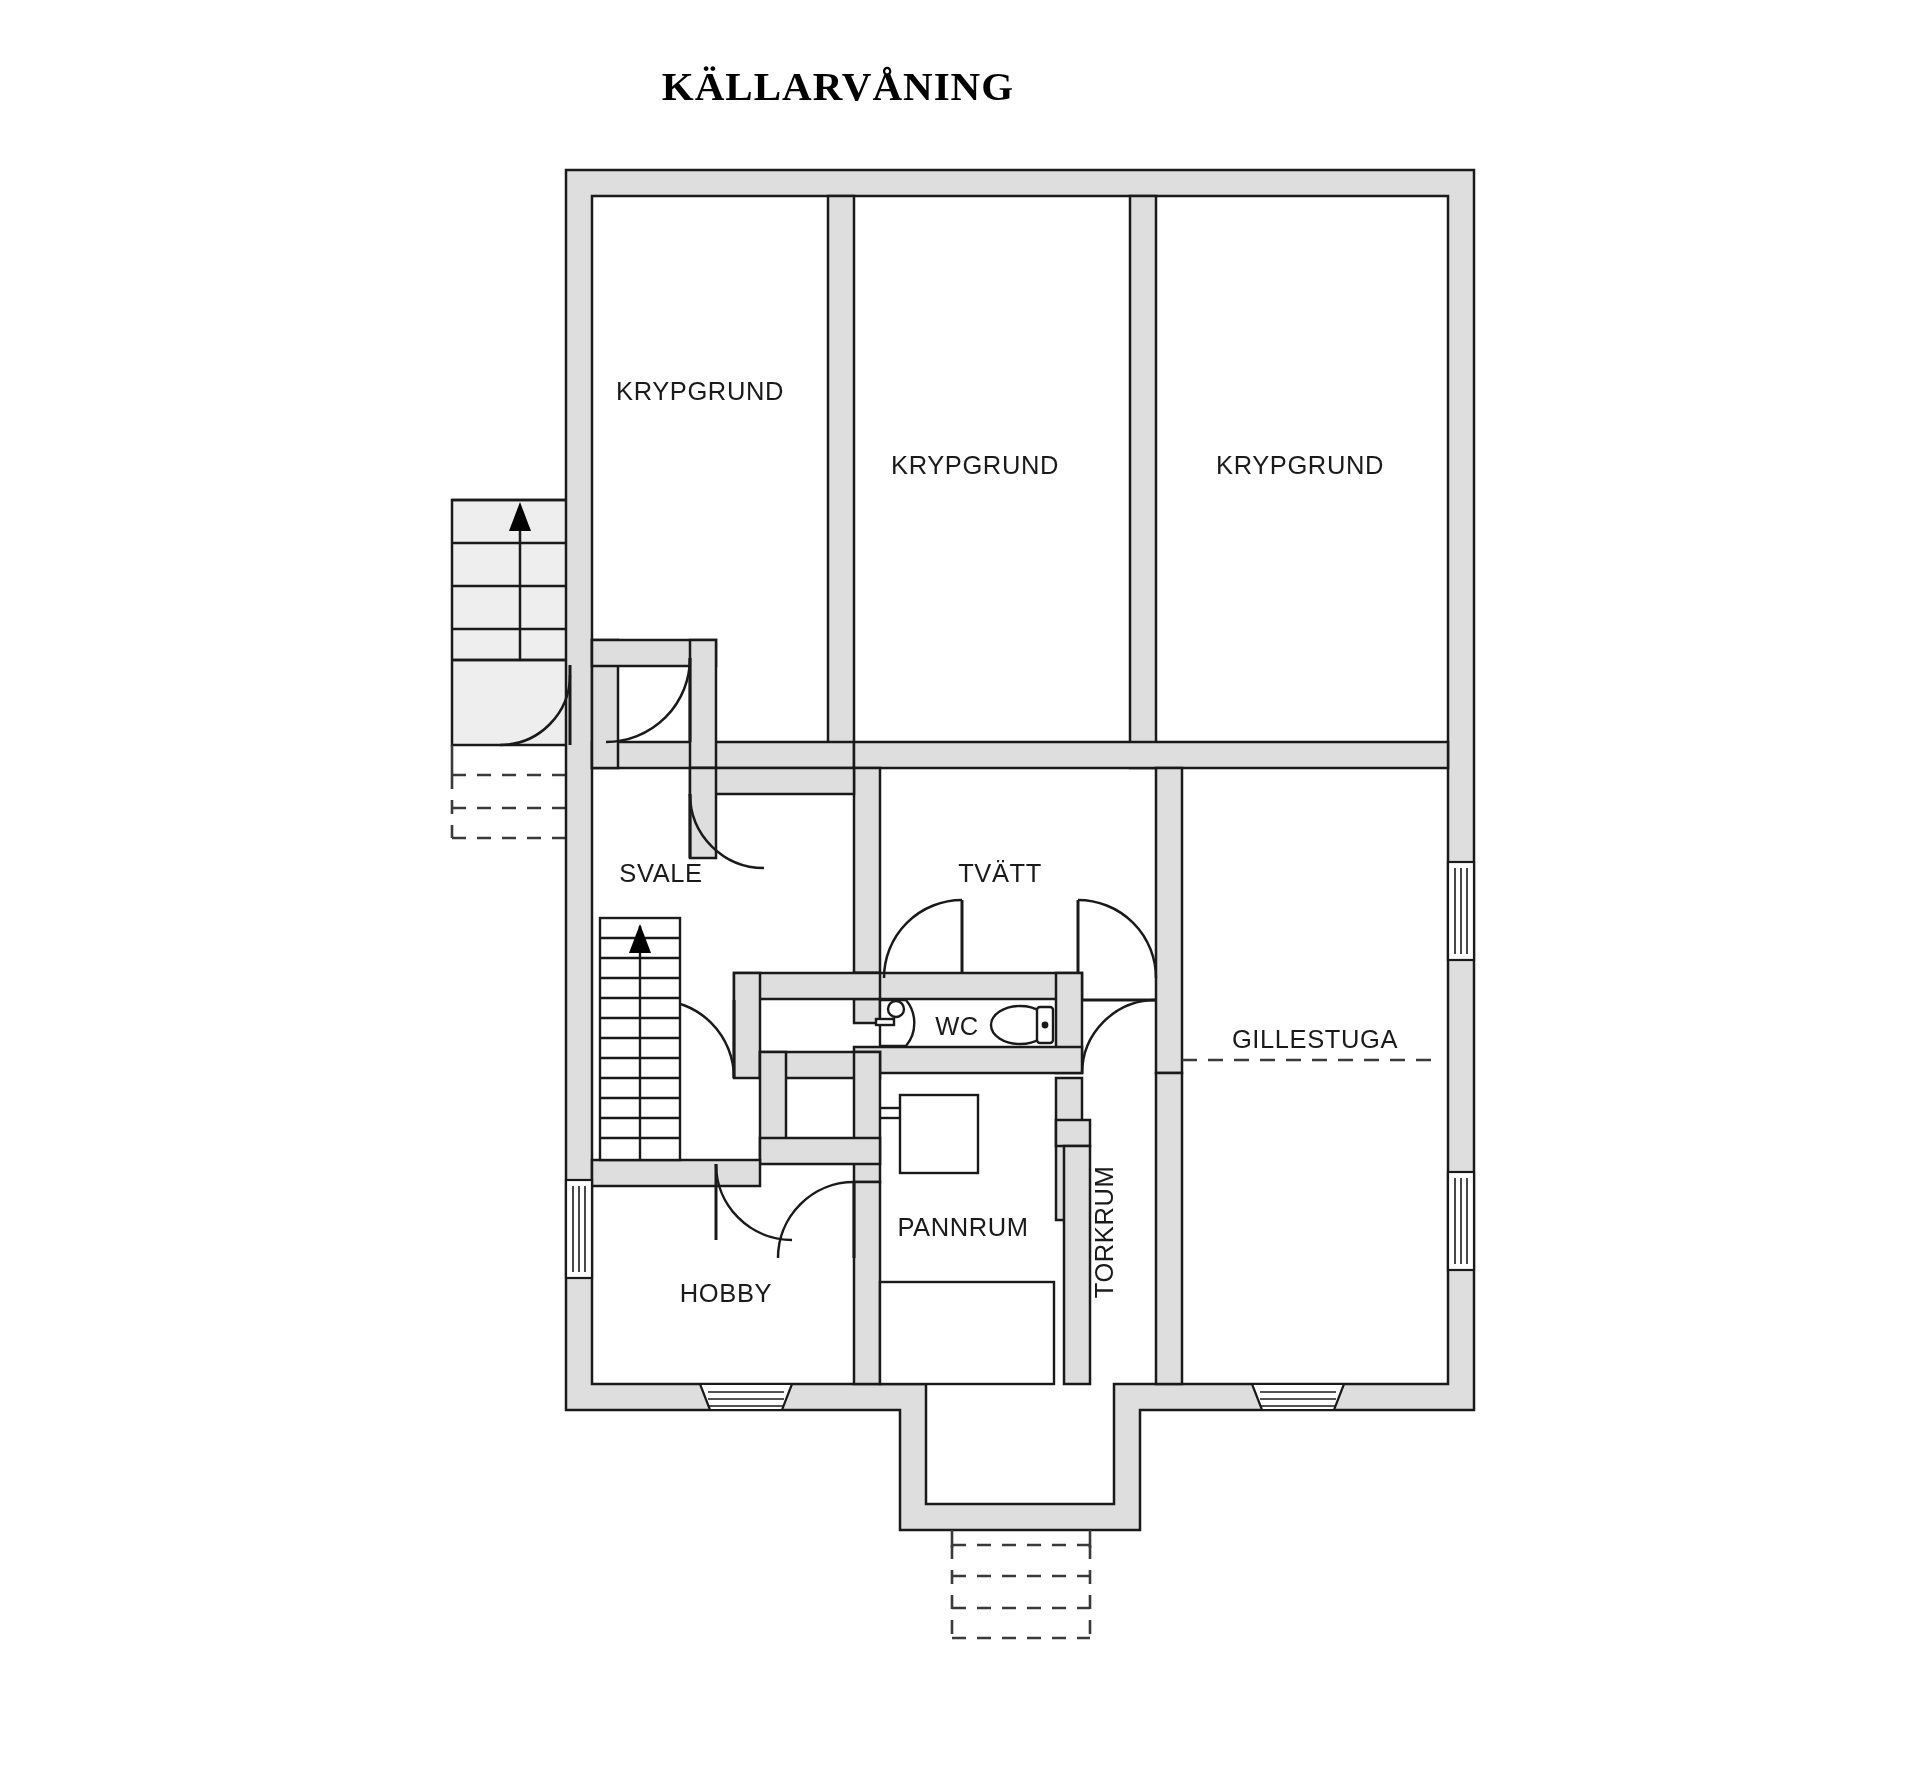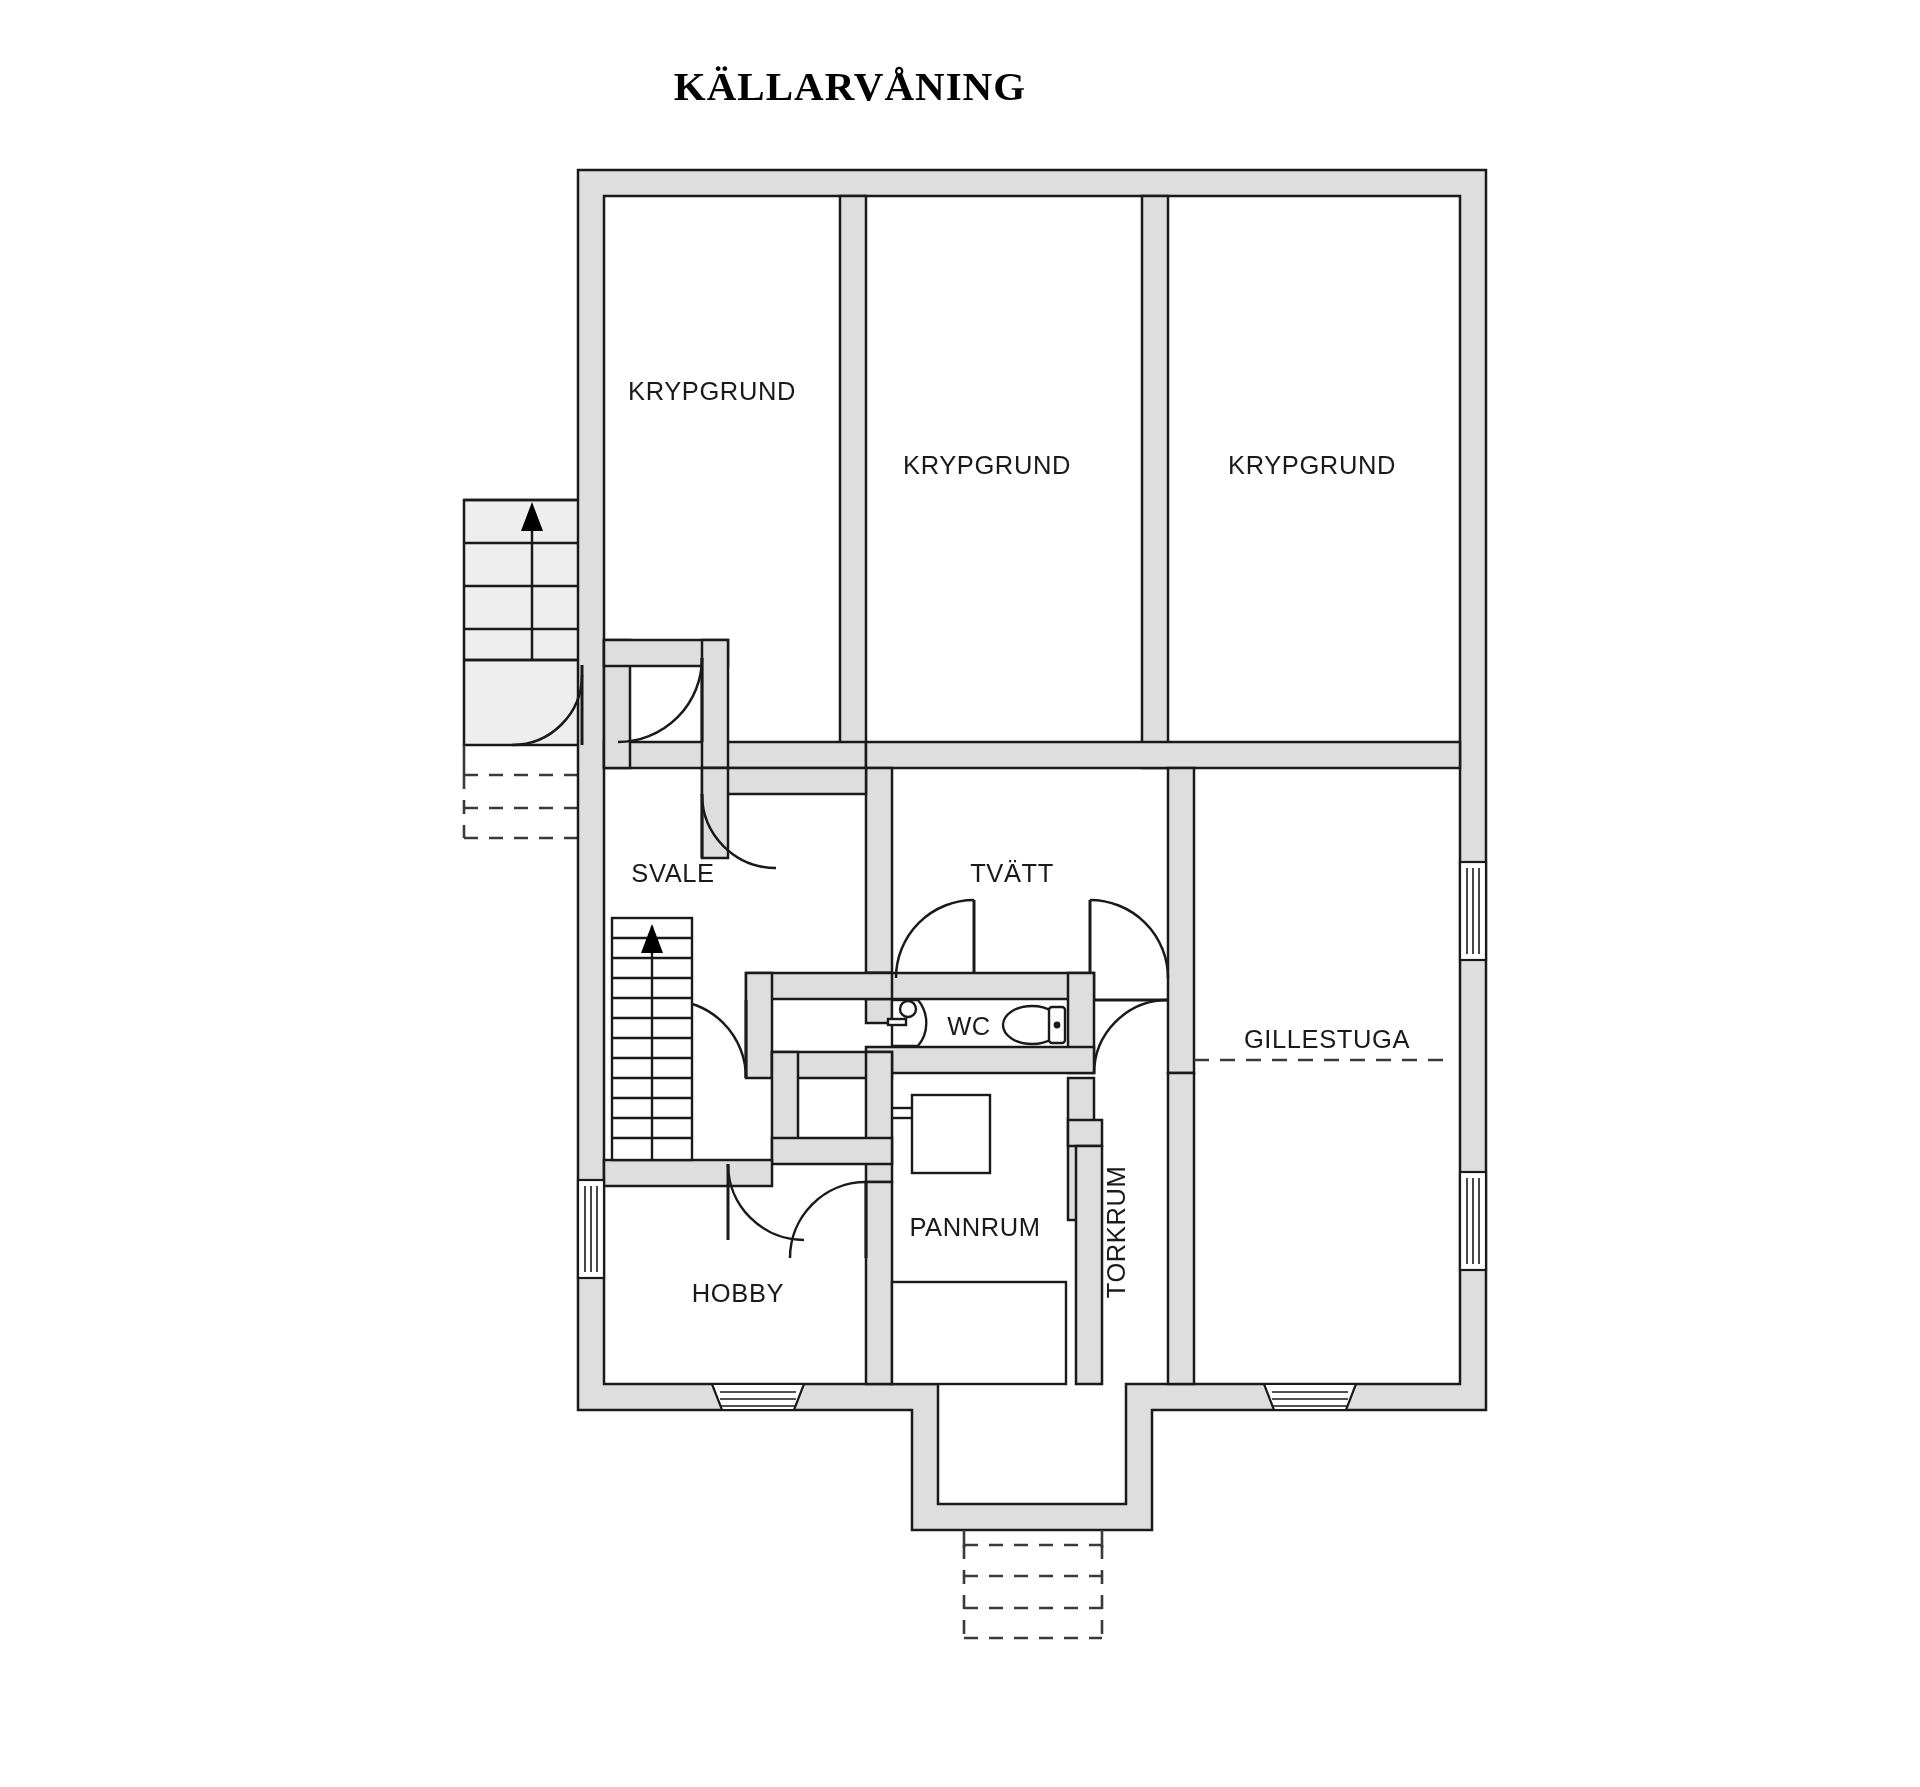--- a/index.html
+++ b/index.html
@@ -11,21 +11,20 @@
     width: 1920px;
     height: 1787px;
     font-family: "Liberation Sans", sans-serif;
     position: relative;
     overflow: hidden;
   }
   #plan-root {
     position: relative;
     width: 1884px;
     height: 1787px;
-    margin-left: 12px;
   }
   #plan-title {
     position: absolute;
     left: 0;
     top: 62px;
     width: 1920px;
     text-align: center;
     font-family: "Liberation Serif", serif;
     font-weight: bold;
     font-size: 41px;

